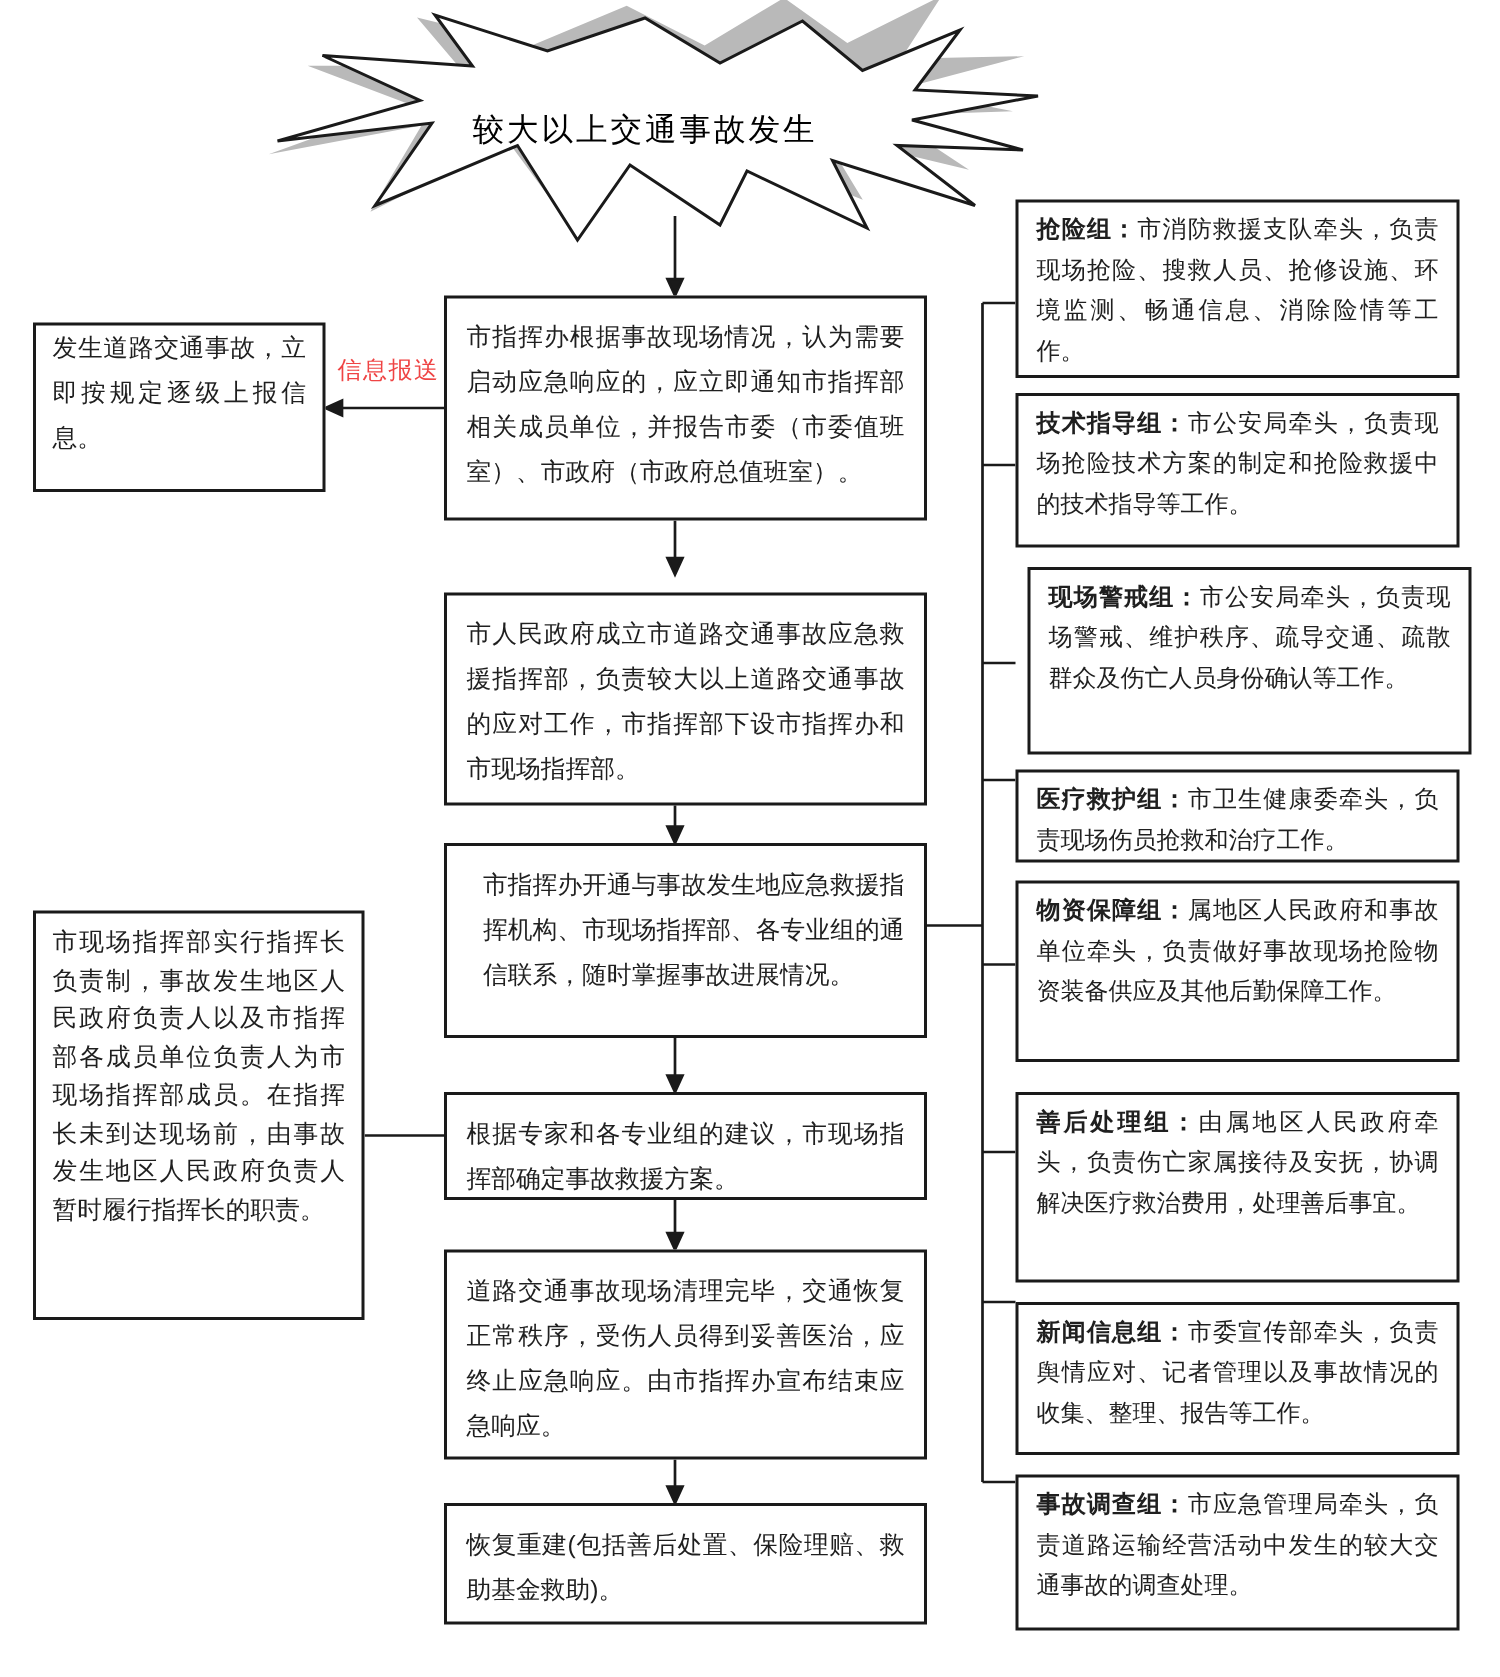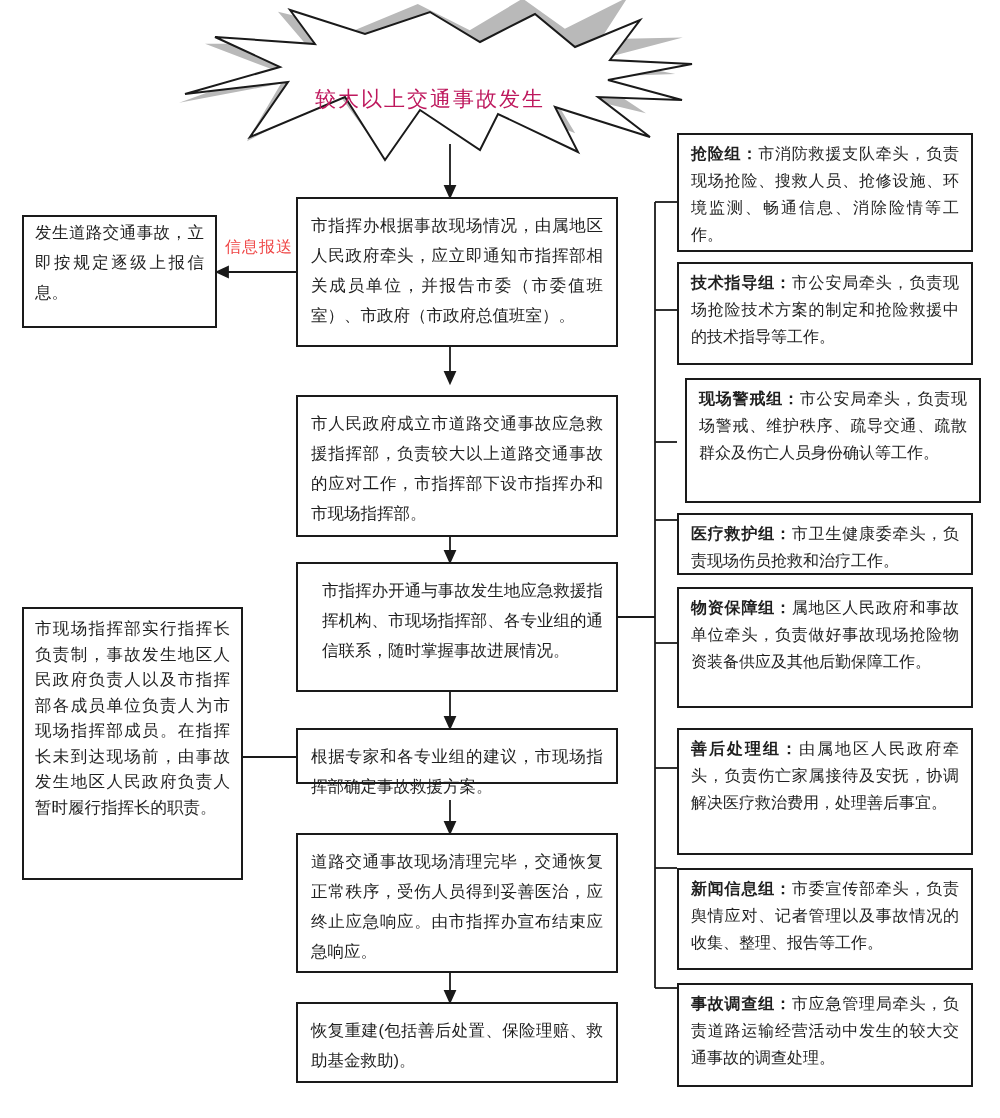--- a/index.html
+++ b/index.html
@@ -12,22 +12,22 @@
     position:absolute;box-sizing:border-box;border:2px solid #1a1a1a;background:#ffffff;
     text-align:justify;
   }
   .fbox .inner{display:block;}
   .center-box{padding:11px 13px;font-size:16.5px;line-height:30px;}
   .right-box{padding:5px 12px;font-size:16px;line-height:27px;}
   .right-box b{font-weight:bold;}
   .left-box-a{padding:0 11px;font-size:16.5px;line-height:30px;}
   .left-box-b{padding:7px 11px;font-size:16.5px;line-height:25.5px;}
   .burst-label{
-    position:absolute;left:270px;top:85px;width:320px;text-align:center;
-    font-size:21px;letter-spacing:2px;color:#be185d;
+    position:absolute;left:270px;top:72px;width:320px;text-align:center;
+    font-size:21px;letter-spacing:2px;color:#000000;
   }
   .edge-label{
     position:absolute;left:219px;top:237px;width:80px;font-size:16px;color:#ef4444;
     text-align:center;letter-spacing:1px;
   }
 </style>
 </head>
 <body>
 
 <div class="canvas">
@@ -82,29 +82,29 @@
   <div class="edge-label">信息报送</div>
 
   <div class="fbox left-box-a" style="left:22px;top:215px;width:195px;height:113px;">
     <span class="inner">发生道路交通事故，立即按规定逐级上报信息。</span>
   </div>
   <div class="fbox left-box-b" style="left:22px;top:607px;width:221px;height:273px;">
     <span class="inner">市现场指挥部实行指挥长负责制，事故发生地区人民政府负责人以及市指挥部各成员单位负责人为市现场指挥部成员。在指挥长未到达现场前，由事故发生地区人民政府负责人暂时履行指挥长的职责。</span>
   </div>
 
   <div class="fbox center-box" style="left:296px;top:197px;width:322px;height:150px;">
-    <span class="inner">市指挥办根据事故现场情况，由属地区人民政府牵头，应立即通知市指挥部相关成员单位，并报告市委（市委值班室）、市政府（市政府总值班室）。</span>
+    <span class="inner">市指挥办根据事故现场情况，认为需要启动应急响应的，应立即通知市指挥部相关成员单位，并报告市委（市委值班室）、市政府（市政府总值班室）。</span>
   </div>
   <div class="fbox center-box" style="left:296px;top:383px;width:322px;height:142px;margin-top:12px;">
     <span class="inner">市人民政府成立市道路交通事故应急救援指挥部，负责较大以上道路交通事故的应对工作，市指挥部下设市指挥办和市现场指挥部。</span>
   </div>
   <div class="fbox center-box" style="left:296px;top:562px;width:322px;height:130px;padding-left:24px;">
     <span class="inner">市指挥办开通与事故发生地应急救援指挥机构、市现场指挥部、各专业组的通信联系，随时掌握事故进展情况。</span>
   </div>
-  <div class="fbox center-box" style="left:296px;top:728px;width:322px;height:56px;">
+  <div class="fbox center-box" style="left:296px;top:728px;width:322px;height:72px;">
     <span class="inner">根据专家和各专业组的建议，市现场指挥部确定事故救援方案。</span>
   </div>
   <div class="fbox center-box" style="left:296px;top:833px;width:322px;height:140px;">
     <span class="inner">道路交通事故现场清理完毕，交通恢复正常秩序，受伤人员得到妥善医治，应终止应急响应。由市指挥办宣布结束应急响应。</span>
   </div>
   <div class="fbox right-box" style="left:677px;top:133px;width:296px;height:119px;">
     <b>抢险组：</b><span>市消防救援支队牵头，负责现场抢险、搜救人员、抢修设施、环境监测、畅通信息、消除险情等工作。</span>
   </div>
 
   <div class="fbox center-box" style="left:296px;top:1002px;width:322px;height:81px;">

